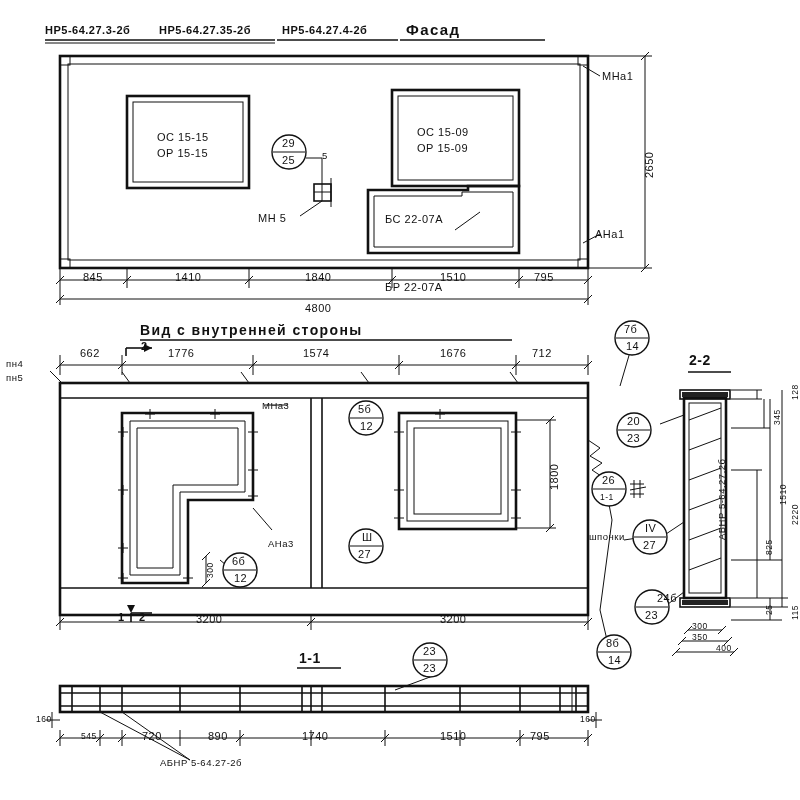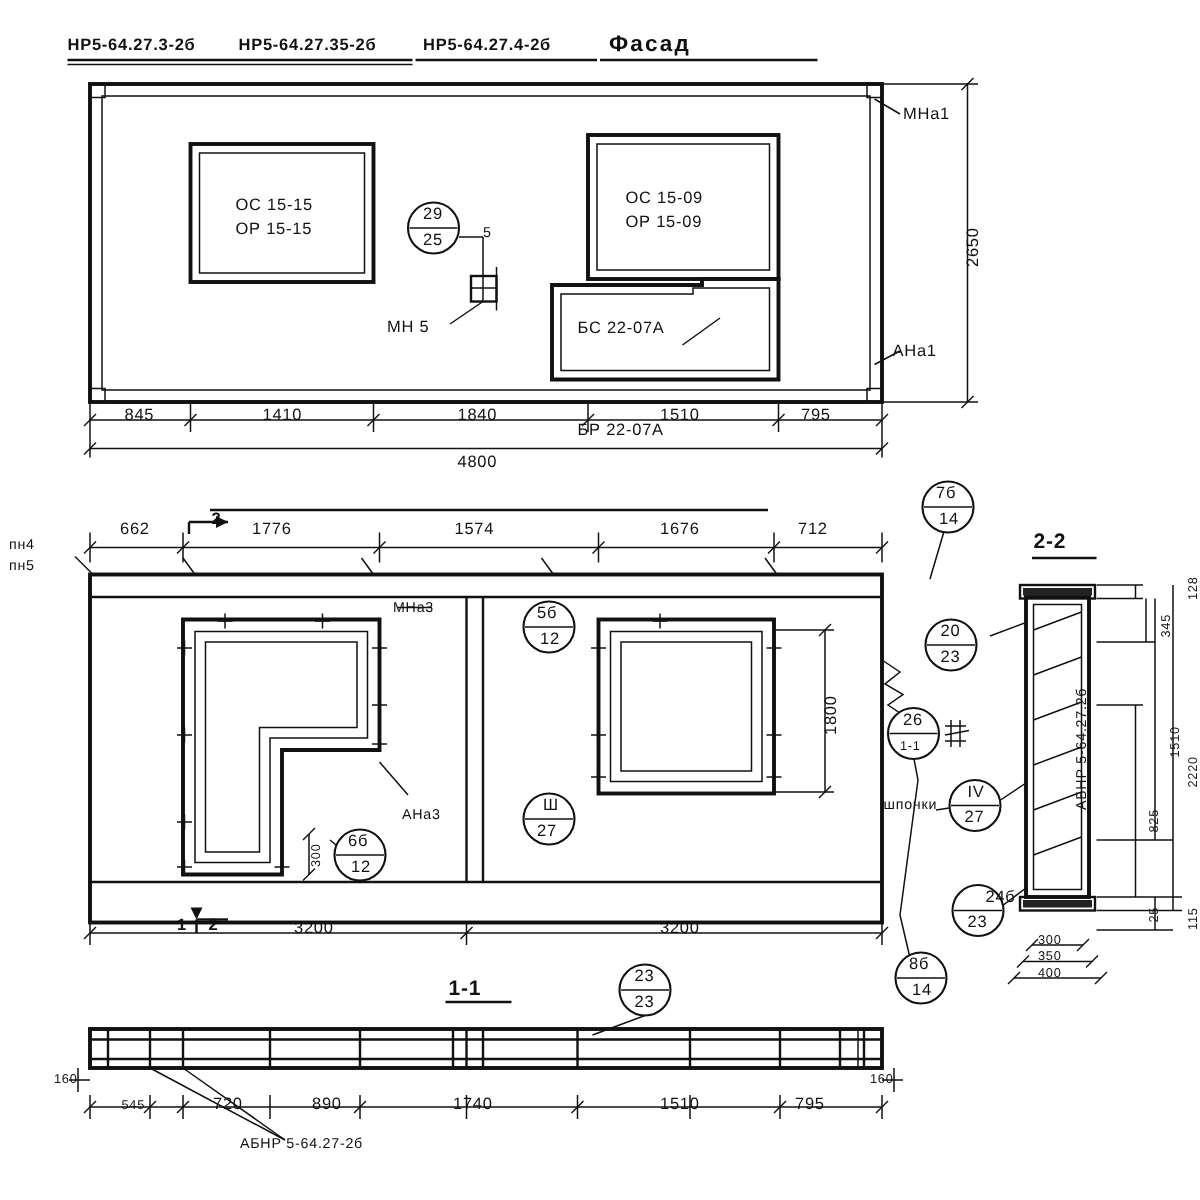--- a/index.html
+++ b/index.html
@@ -400,20 +400,21 @@
   <div class="lbl" style="left:282px; top:154px;">25</div>
 
   <div class="lbl" style="left:83px; top:271px;">845</div>
   <div class="lbl" style="left:175px; top:271px;">1410</div>
   <div class="lbl" style="left:305px; top:271px;">1840</div>
   <div class="lbl" style="left:440px; top:271px;">1510</div>
   <div class="lbl" style="left:534px; top:271px;">795</div>
   <div class="lbl" style="left:305px; top:302px;">4800</div>
   <div class="lbl rot90" style="left:643px; top:178px;">2650</div>
 
+  <div class="lbl bold wide" style="left:140px; top:322px; font-size:14px;">Вид с внутренней стороны</div>
 
   <div class="lbl" style="left:80px; top:347px;">662</div>
   <div class="lbl" style="left:168px; top:347px;">1776</div>
   <div class="lbl" style="left:303px; top:347px;">1574</div>
   <div class="lbl" style="left:440px; top:347px;">1676</div>
   <div class="lbl" style="left:532px; top:347px;">712</div>
 
   <div class="lbl" style="left:196px; top:613px;">3200</div>
   <div class="lbl" style="left:440px; top:613px;">3200</div>
   <div class="lbl rot90" style="left:548px; top:490px;">1800</div>
@@ -462,21 +463,21 @@
   <div class="lbl rot90 sm" style="left:716px; top:540px;">АБНР 5-64.27.2б</div>
   <div class="lbl rot90 xs" style="left:790px; top:400px;">128</div>
   <div class="lbl rot90 xs" style="left:772px; top:425px;">345</div>
   <div class="lbl rot90 xs" style="left:778px; top:505px;">1510</div>
   <div class="lbl rot90 xs" style="left:790px; top:525px;">2220</div>
   <div class="lbl rot90 xs" style="left:764px; top:555px;">825</div>
   <div class="lbl rot90 xs" style="left:764px; top:615px;">25</div>
   <div class="lbl rot90 xs" style="left:790px; top:620px;">115</div>
   <div class="lbl xs" style="left:692px; top:621px;">300</div>
   <div class="lbl xs" style="left:692px; top:632px;">350</div>
-  <div class="lbl xs" style="left:692px; top:643px;">400</div>
+  <div class="lbl xs" style="left:716px; top:643px;">400</div>
 
   <div class="lbl bold" style="left:299px; top:650px; font-size:14px;">1-1</div>
   <div class="lbl xs" style="left:36px; top:714px;">160</div>
   <div class="lbl xs" style="left:81px; top:731px;">545</div>
   <div class="lbl" style="left:142px; top:730px;">720</div>
   <div class="lbl" style="left:208px; top:730px;">890</div>
   <div class="lbl" style="left:302px; top:730px;">1740</div>
   <div class="lbl" style="left:440px; top:730px;">1510</div>
   <div class="lbl" style="left:530px; top:730px;">795</div>
   <div class="lbl xs" style="left:580px; top:714px;">160</div>

